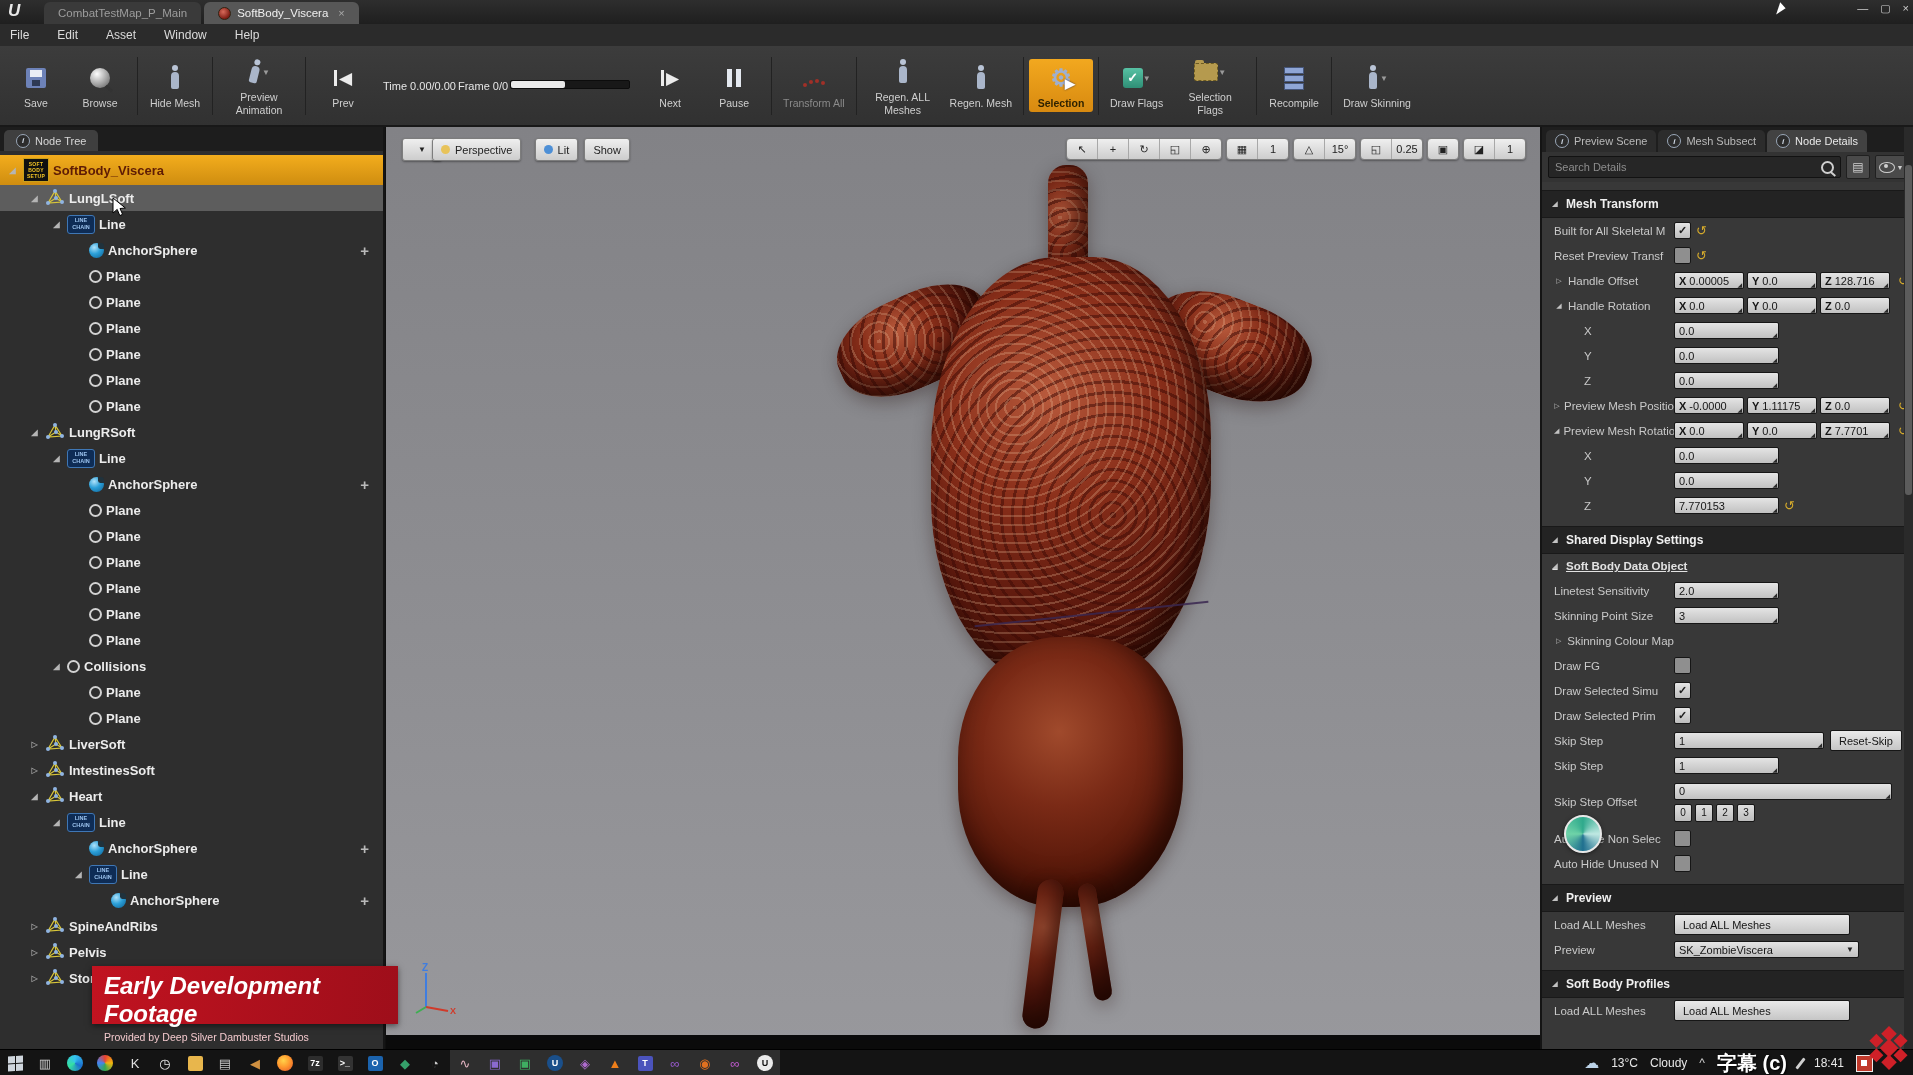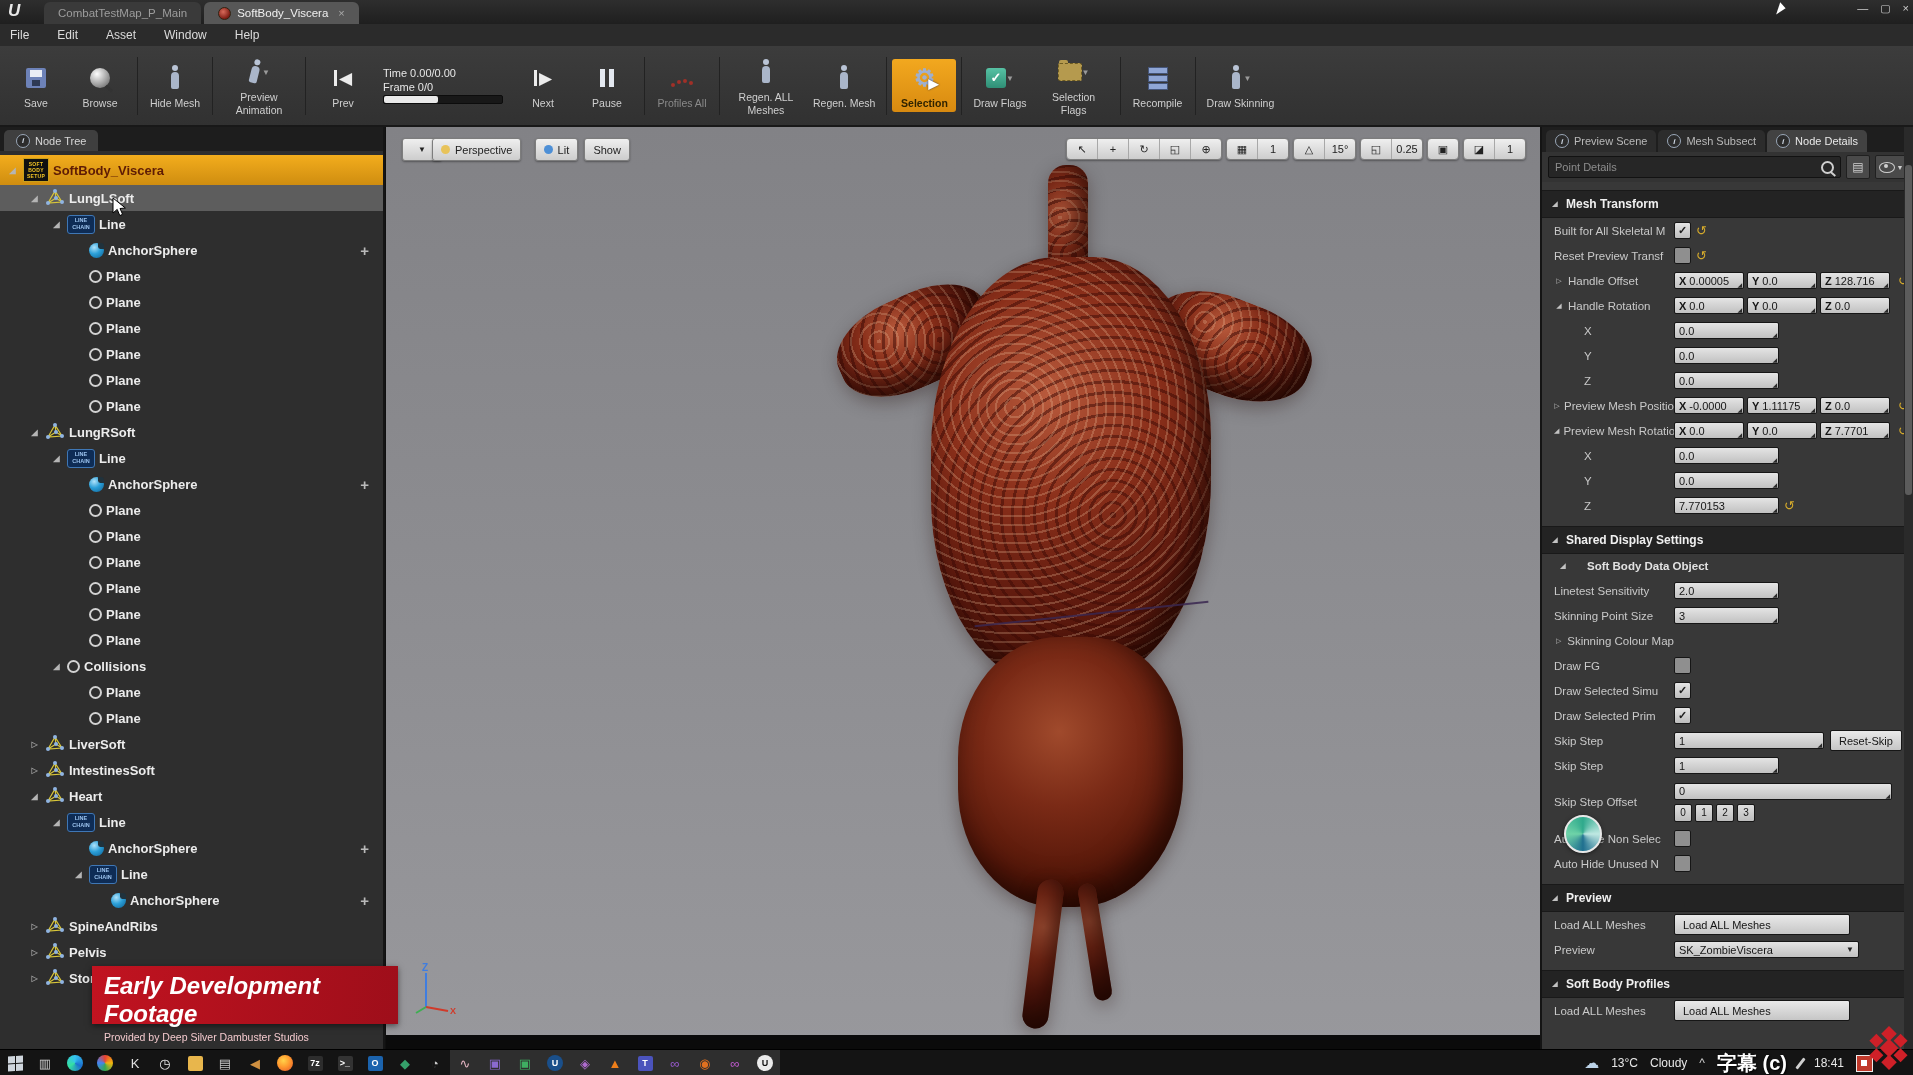--- a/index.html
+++ b/index.html
@@ -18,21 +18,21 @@
   #menubar{position:absolute;left:0;top:24px;width:100%;height:22px;background:#2b2b2b;display:flex;align-items:center;gap:28px;padding-left:10px;border-bottom:1px solid #141414;}
   #menubar span{color:#dcdcdc;font-size:12px;}
   
   #toolbar{position:absolute;left:0;top:46px;width:100%;height:81px;background:linear-gradient(#3c3c3c,#313131);display:flex;align-items:center;padding-left:4px;border-bottom:2px solid #181818;box-sizing:border-box;}
   .tbtn{display:flex;flex-direction:column;align-items:center;justify-content:flex-start;min-width:52px;padding:4px 6px 2px;color:#cfcfcf;font-size:10.5px;text-align:center;line-height:1.15;gap:4px;}
   .tbtn .icbox{height:30px;display:flex;align-items:center;justify-content:center;}
   .tbtn.disabled{color:#8a8a8a;}
   .tbtn.highlight{background:linear-gradient(#f2a81f,#d88a10);border-radius:3px;color:#2f2300;font-weight:bold;}
   .tsep{width:1px;height:58px;background:#222;margin:0 5px;flex:0 0 1px;}
   .caret{font-size:8px;color:#9a9a9a;}
-  .timebox{display:flex;flex-direction:column;justify-content:center;color:#e6e6e6;font-size:11px;gap:2px;padding:0 8px;min-width:110px;}
+  .timebox{display:flex;flex-direction:row;justify-content:center;color:#e6e6e6;font-size:11px;gap:2px;padding:0 8px;min-width:110px;}
   .timetrack{width:118px;height:7px;background:#181818;border:1px solid #0c0c0c;border-radius:2px;position:relative;}
   .timethumb{position:absolute;left:0;top:0;width:54px;height:7px;background:#e9e9e9;border-radius:2px;}
   
   .i-save{width:20px;height:20px;background:#6d82b8;border-radius:2px;position:relative;}
   .i-save:before{content:"";position:absolute;left:4px;top:2px;width:12px;height:7px;background:#e9edf5;}
   .i-save:after{content:"";position:absolute;left:6px;bottom:2px;width:8px;height:6px;background:#2e3a55;}
   .i-browse{width:20px;height:20px;border-radius:50%;background:radial-gradient(circle at 35% 30%,#fdfdfd,#9a9a9a 60%,#555);position:relative;}
   .i-browse:after{content:"";position:absolute;right:-3px;bottom:-2px;width:8px;height:3px;background:#333;transform:rotate(40deg);}
   .i-fig{width:14px;height:26px;position:relative;}
   .i-fig:before{content:"";position:absolute;left:4px;top:0;width:6px;height:6px;border-radius:50%;background:#b9c4d6;}
@@ -105,21 +105,21 @@
   .rtab.active{background:#424242;color:#e9e9e9;}
   #rsearch{height:30px;display:flex;align-items:center;gap:5px;padding:0 6px;background:#333;}
   .searchbox{flex:1;height:20px;background:#262626;border:1px solid #121212;border-radius:2px;display:flex;align-items:center;padding:0 6px;color:#8d8d8d;font-size:11px;justify-content:space-between;}
   .mag{width:9px;height:9px;border:2px solid #cfcfcf;border-radius:50%;position:relative;display:inline-block;}
   .mag:after{content:"";position:absolute;right:-4px;bottom:-3px;width:6px;height:2px;background:#cfcfcf;transform:rotate(40deg);}
   .sq-btn{width:22px;height:22px;background:#4a4a4a;border:1px solid #202020;border-radius:2px;color:#d0d0d0;font-size:12px;display:flex;align-items:center;justify-content:center;}
   .eye{width:14px;height:9px;border:1.5px solid #d0d0d0;border-radius:50%;position:relative;display:inline-block;}
   .eye:after{content:"";position:absolute;left:4px;top:1.5px;width:4px;height:4px;border-radius:50%;background:#d0d0d0;}
   #drows{flex:1;position:relative;}
   .dheader{height:26px;margin-top:8px;background:#232323;border-top:1px solid #191919;border-bottom:1px solid #191919;display:flex;align-items:center;gap:6px;padding-left:8px;color:#f0f0f0;font-weight:bold;font-size:12px;}
-  .dsub{height:24px;display:flex;align-items:center;gap:19px;padding-left:16px;color:#e2e2e2;font-weight:bold;font-size:11.5px;}
+  .dsub{height:24px;display:flex;align-items:center;gap:6px;padding-left:8px;color:#e2e2e2;font-weight:bold;font-size:11.5px;text-decoration:underline;}
   .drow{height:25px;display:flex;align-items:center;padding-left:12px;font-size:11.5px;}
   .dlabel{width:120px;min-width:120px;color:#c9c9c9;white-space:nowrap;overflow:hidden;display:flex;align-items:center;gap:4px;}
   .drow.indent .dlabel{padding-left:30px;width:90px;min-width:90px;}
   .dexp{font-size:7px;color:#c2c2c2;width:10px;display:inline-block;text-align:center;}
   .dinput{background:linear-gradient(#e4e4e4,#c1c1c1);border:1px solid #161616;border-radius:2px;height:17px;display:flex;align-items:center;padding:0 4px;color:#151515;font-size:11px;position:relative;box-sizing:border-box;white-space:nowrap;overflow:hidden;}
   .dinput .cnr{position:absolute;right:1px;bottom:0;font-size:6px;color:#2a2a2a;}
   .axis-l{font-weight:bold;margin-right:3px;}
   .chk{width:15px;height:15px;border:1px solid #161616;border-radius:2px;display:flex;align-items:center;justify-content:center;font-size:11px;font-weight:bold;color:#1e1e1e;}
   .chk.on{background:linear-gradient(#e4e4e4,#bdbdbd);}
   .chk.off{background:#8f8f8f;}
@@ -244,21 +244,21 @@
     <div class="tsep"></div>
     <div class="tbtn disabled">
       <div class="icbox">
         <span class="i-dots">
           <i></i>
           <i></i>
           <i></i>
           <i></i>
         </span>
       </div>
-      <div style="max-width: 70px;">Profiles All</div>
+      <div style="max-width: 70px;">Transform All</div>
     </div>
     <div class="tsep"></div>
     <div class="tbtn">
       <div class="icbox">
         <span class="i-fig"></span>
       </div>
       <div style="max-width: 70px;">Regen. ALL Meshes</div>
     </div>
     <div class="tbtn">
       <div class="icbox">
@@ -626,21 +626,21 @@
           <span class="info-ic">i</span>
           <span>Mesh Subsect</span>
         </div>
         <div class="rtab active">
           <span class="info-ic">i</span>
           <span>Node Details</span>
         </div>
       </div>
     <div id="rsearch">
       <div class="searchbox">
-        <span>Point Details</span>
+        <span>Search Details</span>
         <span class="mag"></span>
       </div>
       <div class="sq-btn">▤</div>
       <div class="sq-btn" style="width:30px;gap:2px;">
           <span class="eye"></span>
           <span style="font-size:7px;">▼</span>
         </div>
     </div>
     <div id="drows">
         <div class="dheader">

